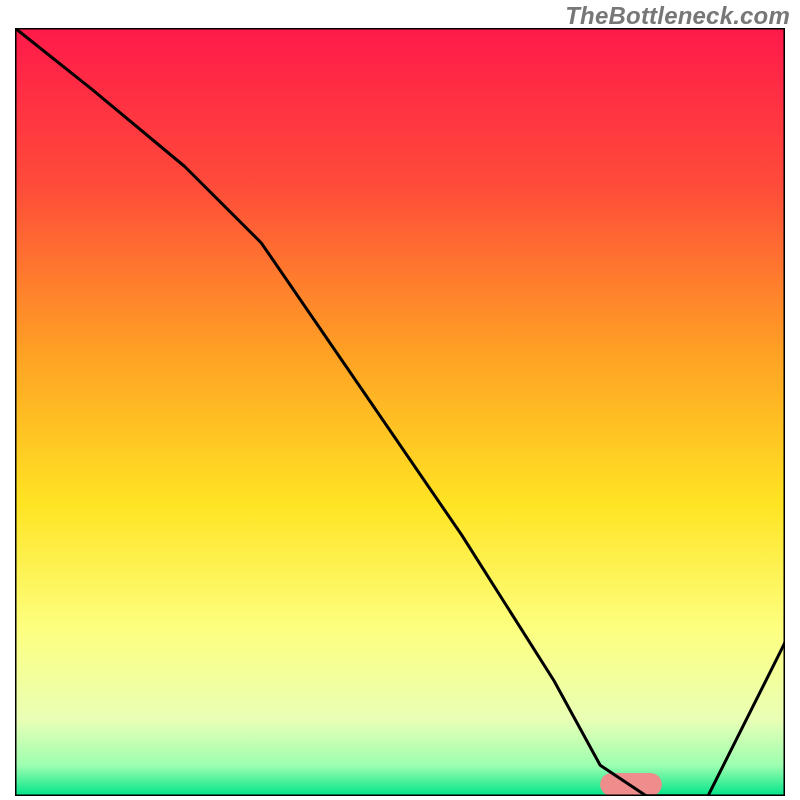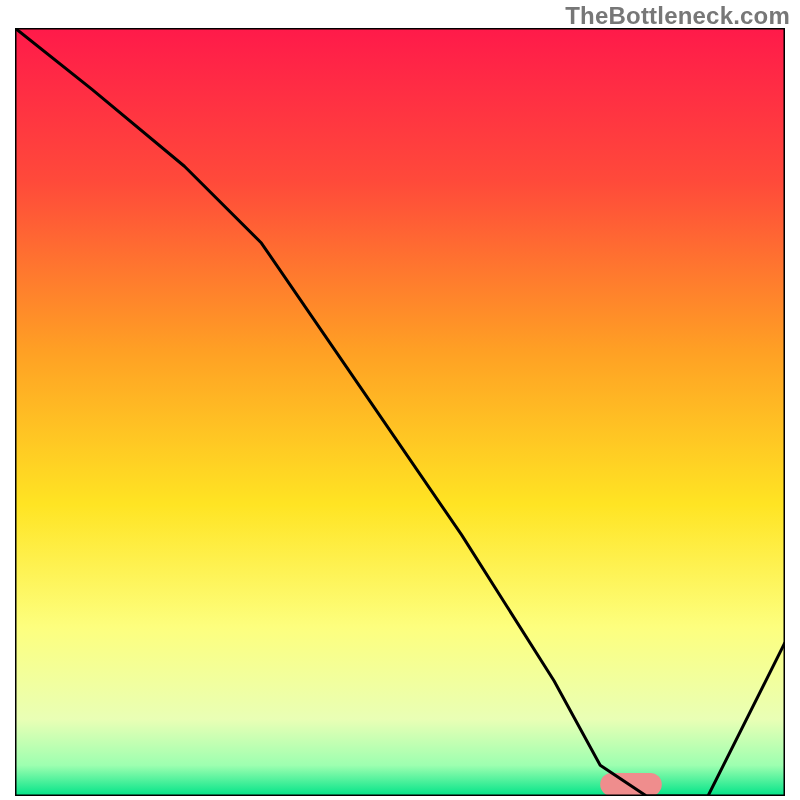--- a/index.html
+++ b/index.html
@@ -7,20 +7,21 @@
     padding: 0;
     width: 800px;
     height: 800px;
     background: #ffffff;
     font-family: Arial, Helvetica, sans-serif;
   }
   .container {
     position: relative;
     width: 800px;
     height: 744px;
+    font-style: italic;
   }
   .watermark {
     position: absolute;
     top: 2px;
     right: 10px;
     font-size: 24px;
     font-weight: 600;
     color: #777;
     letter-spacing: 0.2px;
     user-select: none;

